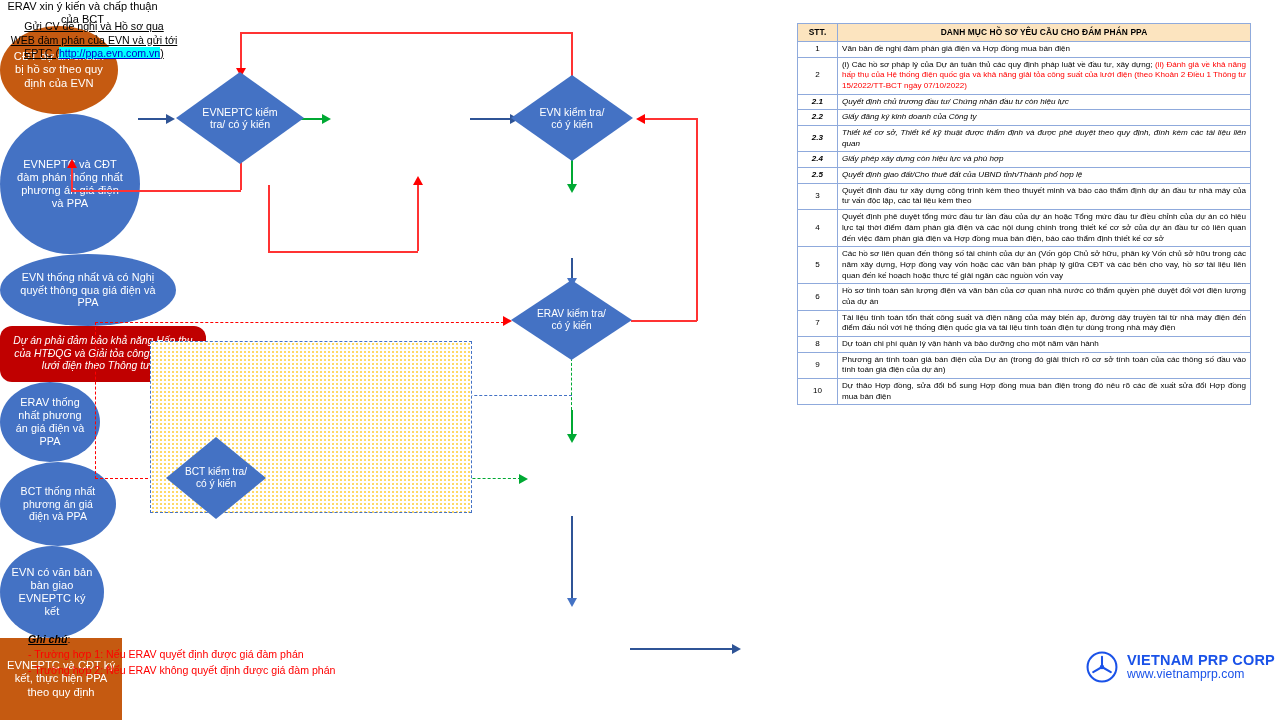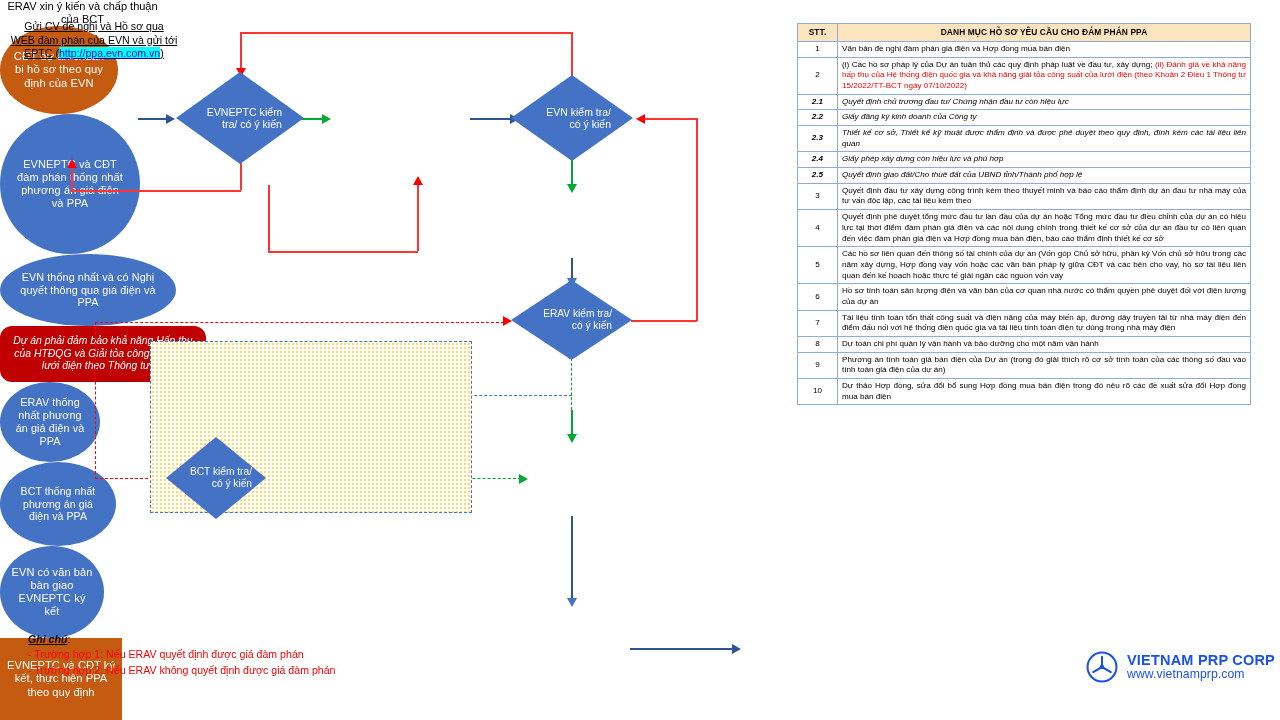--- a/index.html
+++ b/index.html
@@ -29,21 +29,21 @@
     font-style:italic;line-height:1.2;padding:4px 8px;box-sizing:border-box;
   }
   .diamond-wrap{position:absolute;}
   .diamond-wrap .dia{
     position:absolute;left:0;top:0;width:100%;height:100%;
     background:#4472c4;
     clip-path:polygon(50% 0%,100% 50%,50% 100%,0% 50%);
   }
   .diamond-wrap .dtext{
     position:absolute;left:0;top:0;width:100%;height:100%;
-    display:flex;align-items:center;justify-content:center;text-align:right;
+    display:flex;align-items:center;justify-content:center;text-align:center;
     color:#fff;line-height:1.16;
   }
 
   
   .lbl{color:#000;line-height:1.18;text-align:center;white-space:pre-line;}
 
   
   .ln{position:absolute;background:#2f5496;}
   .ln.h{height:1.6px;}
   .ln.v{width:1.6px;}

